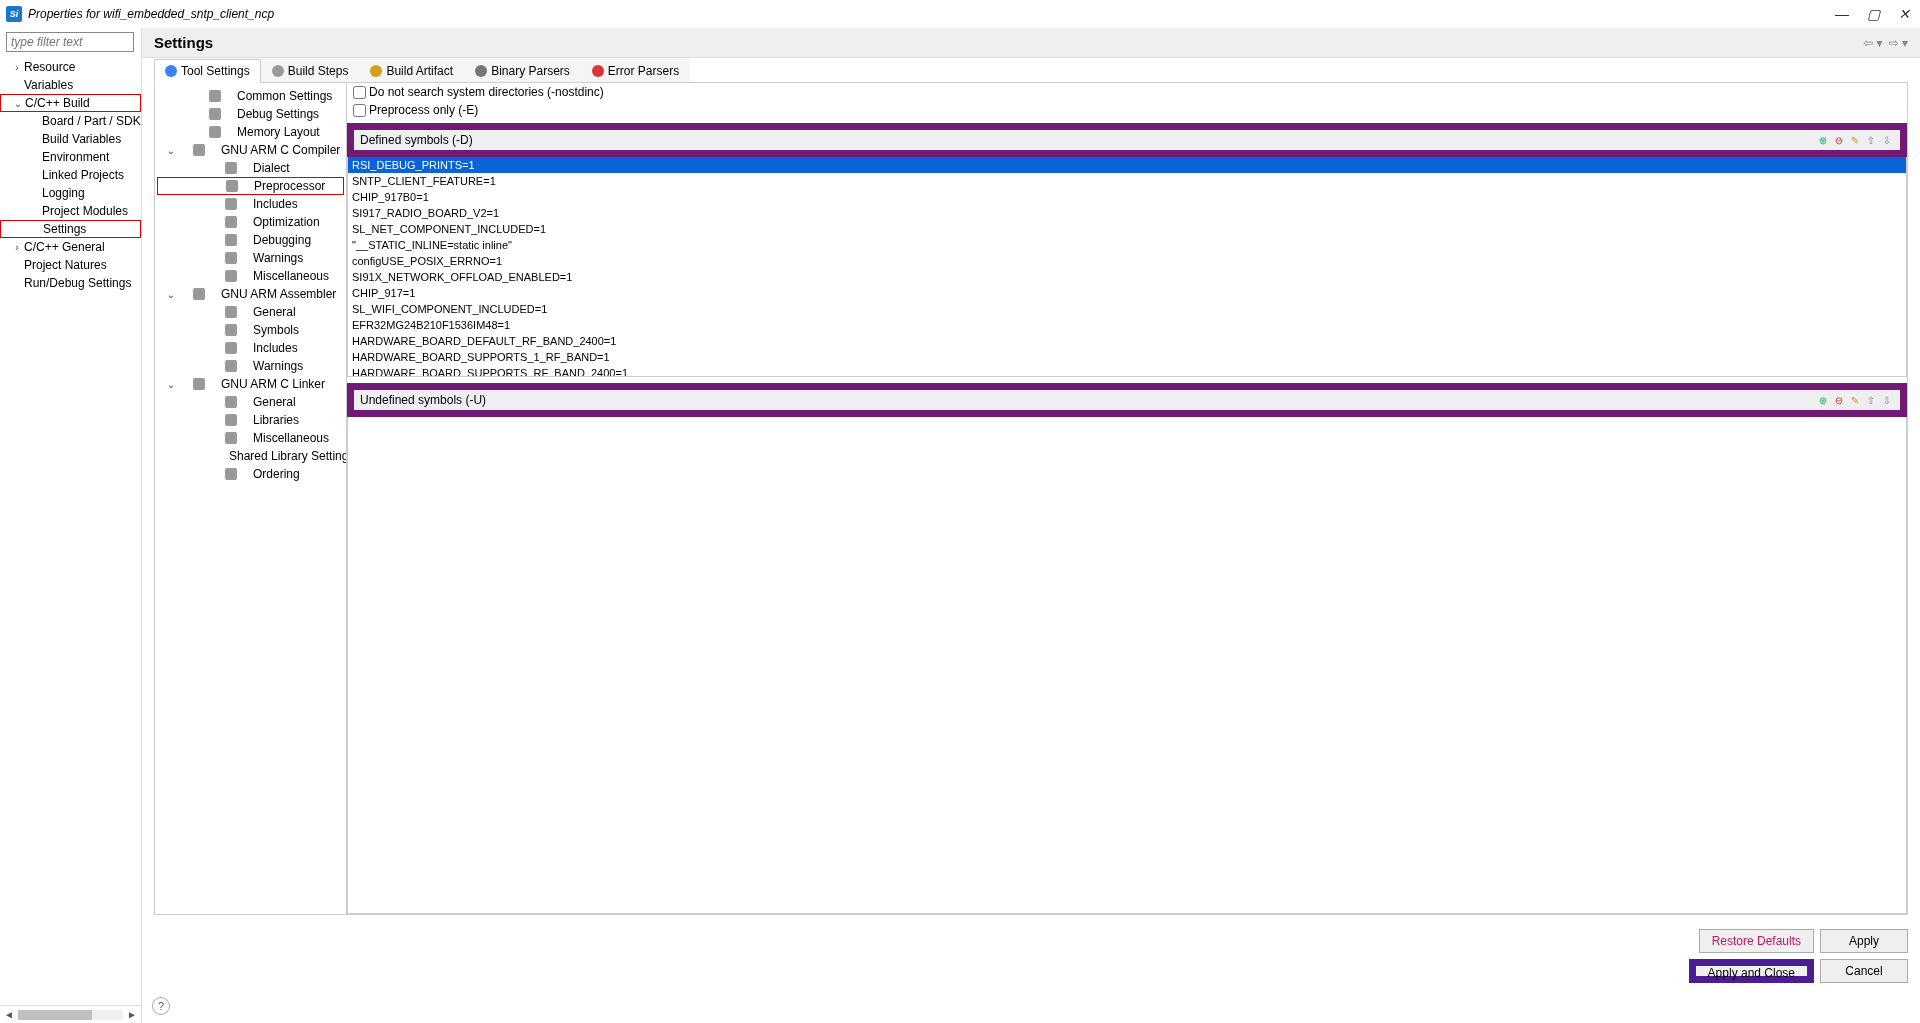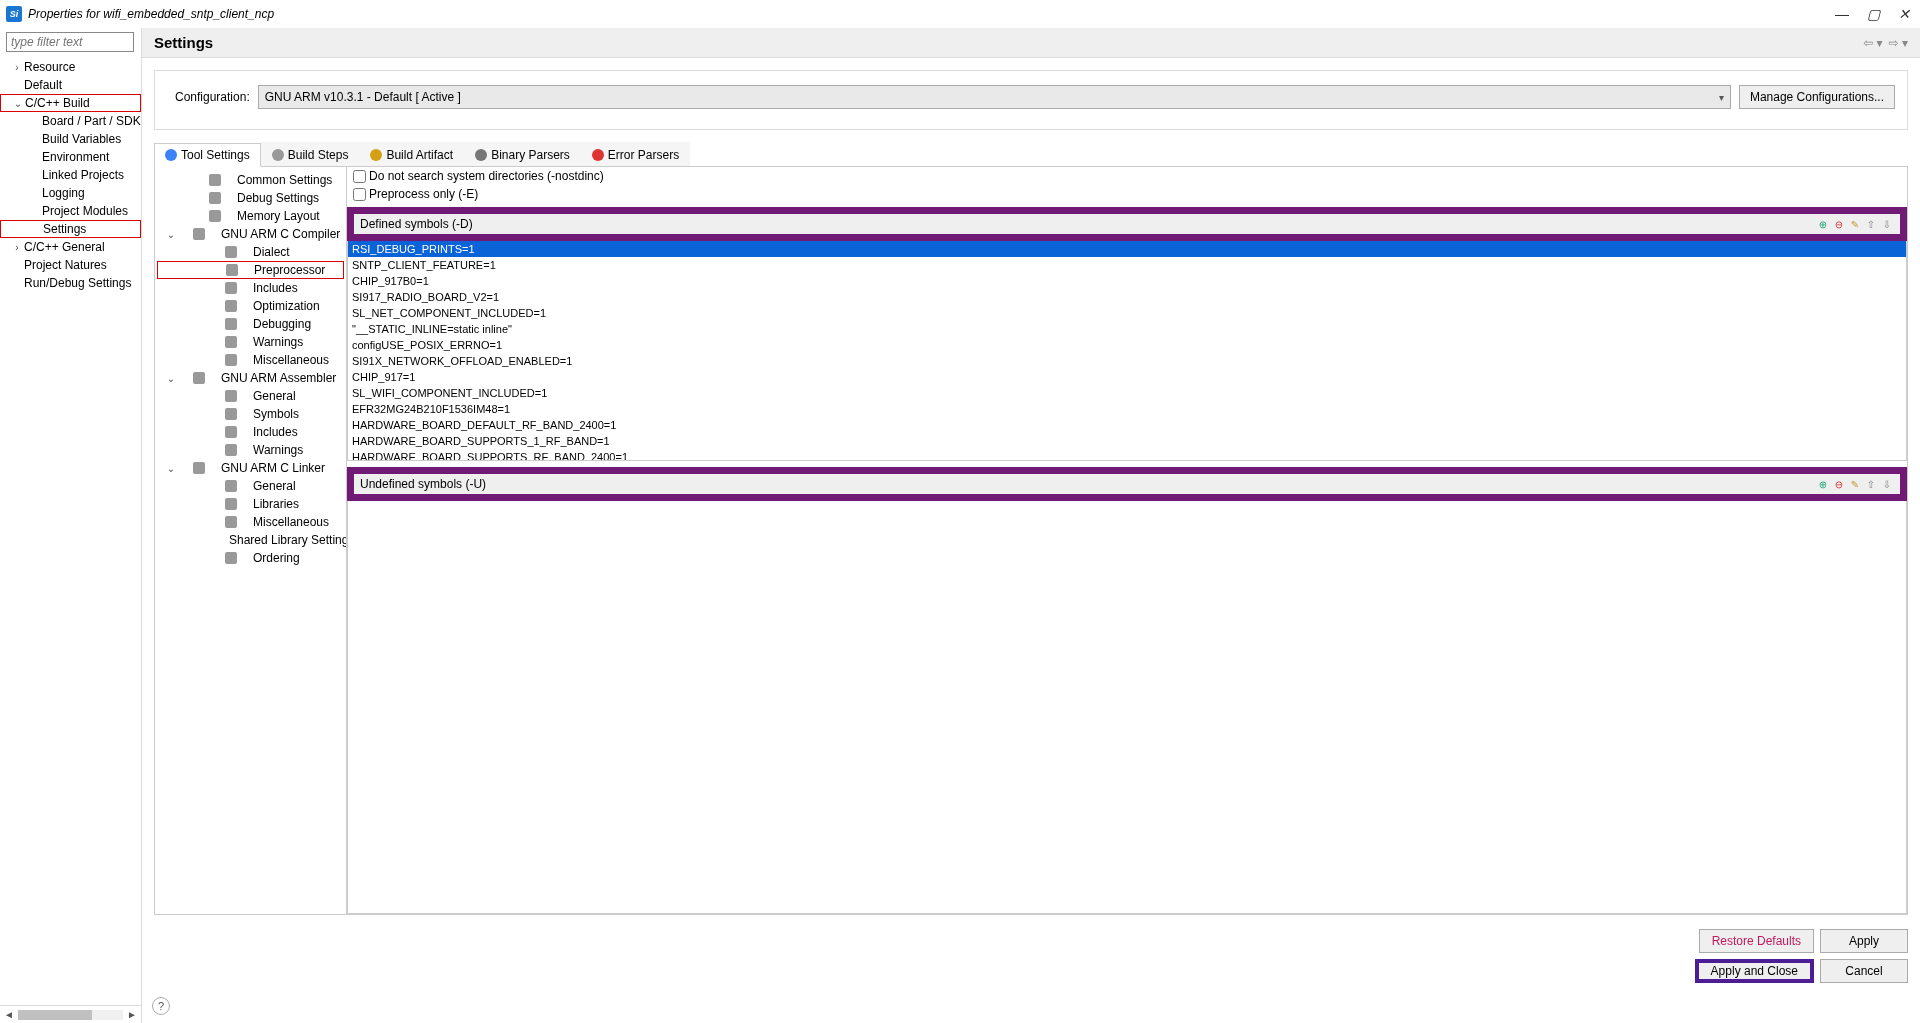--- a/index.html
+++ b/index.html
@@ -81,21 +81,21 @@
     
     .list-box { border: 1px solid #ccc; border-top: none; flex: 1; overflow-y: scroll; background: #fff; min-height: 0; }
     .list-box.tall { height: 220px; flex: none; }
     .list-item { padding: 0 4px; height: 16px; line-height: 16px; white-space: nowrap; cursor: pointer; font-size: 11px; }
     .list-item.selected { background: #0a64d8; color: #fff; }
     
     
     .btn-row { padding: 6px 12px; display: flex; justify-content: flex-end; gap: 6px; }
     .btn { min-width: 88px; height: 24px; background: #efefef; border: 1px solid #aaa; cursor: pointer; padding: 0 12px; }
     .btn:disabled { color: #be185d; }
-    .btn.primary { border: 4px solid #4c1d95; }
+    .btn.primary { border: 7px solid #4c1d95; }
     
     .help-row { padding: 8px 10px; }
     .help-row .q { width: 18px; height: 18px; border: 1px solid #aaa; border-radius: 50%; display: flex; align-items: center; justify-content: center; font-size: 11px; color: #555; cursor: pointer; }
 
     
     .list-box::-webkit-scrollbar { width: 16px; }
     .list-box::-webkit-scrollbar-track { background: #f0f0f0; }
     .list-box::-webkit-scrollbar-thumb { background: #c0c0c0; }
     .list-box::-webkit-scrollbar-button { background: #e0e0e0; height: 16px; }
   </style>
@@ -118,21 +118,21 @@
     <div class="filter-box">
       <input type="text" placeholder="type filter text" style="">
     </div>
     <div class="tree" id="sidebar-tree">
         <div class="tree-item indent1">
           <span class="arrow">›</span>
           <span>Resource</span>
         </div>
         <div class="tree-item indent1">
           <span class="arrow"></span>
-          <span>Default</span>
+          <span>Variables</span>
         </div>
         <div class="tree-item indent1 highlight-red">
           <span class="arrow">⌄</span>
           <span>C/C++ Build</span>
         </div>
         <div class="tree-item indent2">
           <span class="arrow"></span>
           <span>Board / Part / SDK</span>
         </div>
         <div class="tree-item indent2">
@@ -183,30 +183,20 @@
 
   <div class="content">
     <div class="heading-bar">
       <h2>Settings</h2>
       <div class="heading-nav">
         <span>⇦ ▾</span>
         <span>⇨ ▾</span>
       </div>
     </div>
 
-    <div style="border:1px solid #ddd; margin:12px; padding-bottom:10px;">
-    <div class="config-row">
-      <label>Configuration:</label>
-      <div class="config-select">
-        <span>GNU ARM v10.3.1 - Default  [ Active ]</span>
-        <span class="chev">▾</span>
-      </div>
-      <button class="config-btn">Manage Configurations...</button>
-    </div>
-    </div>
 
     <div class="tab-row" id="tab-row">
         <div class="tab active">
           <span class="tab-icon blue"></span>
           <span>Tool Settings</span>
         </div>
         <div class="tab">
           <span class="tab-icon wrench"></span>
           <span>Build Steps</span>
         </div>

